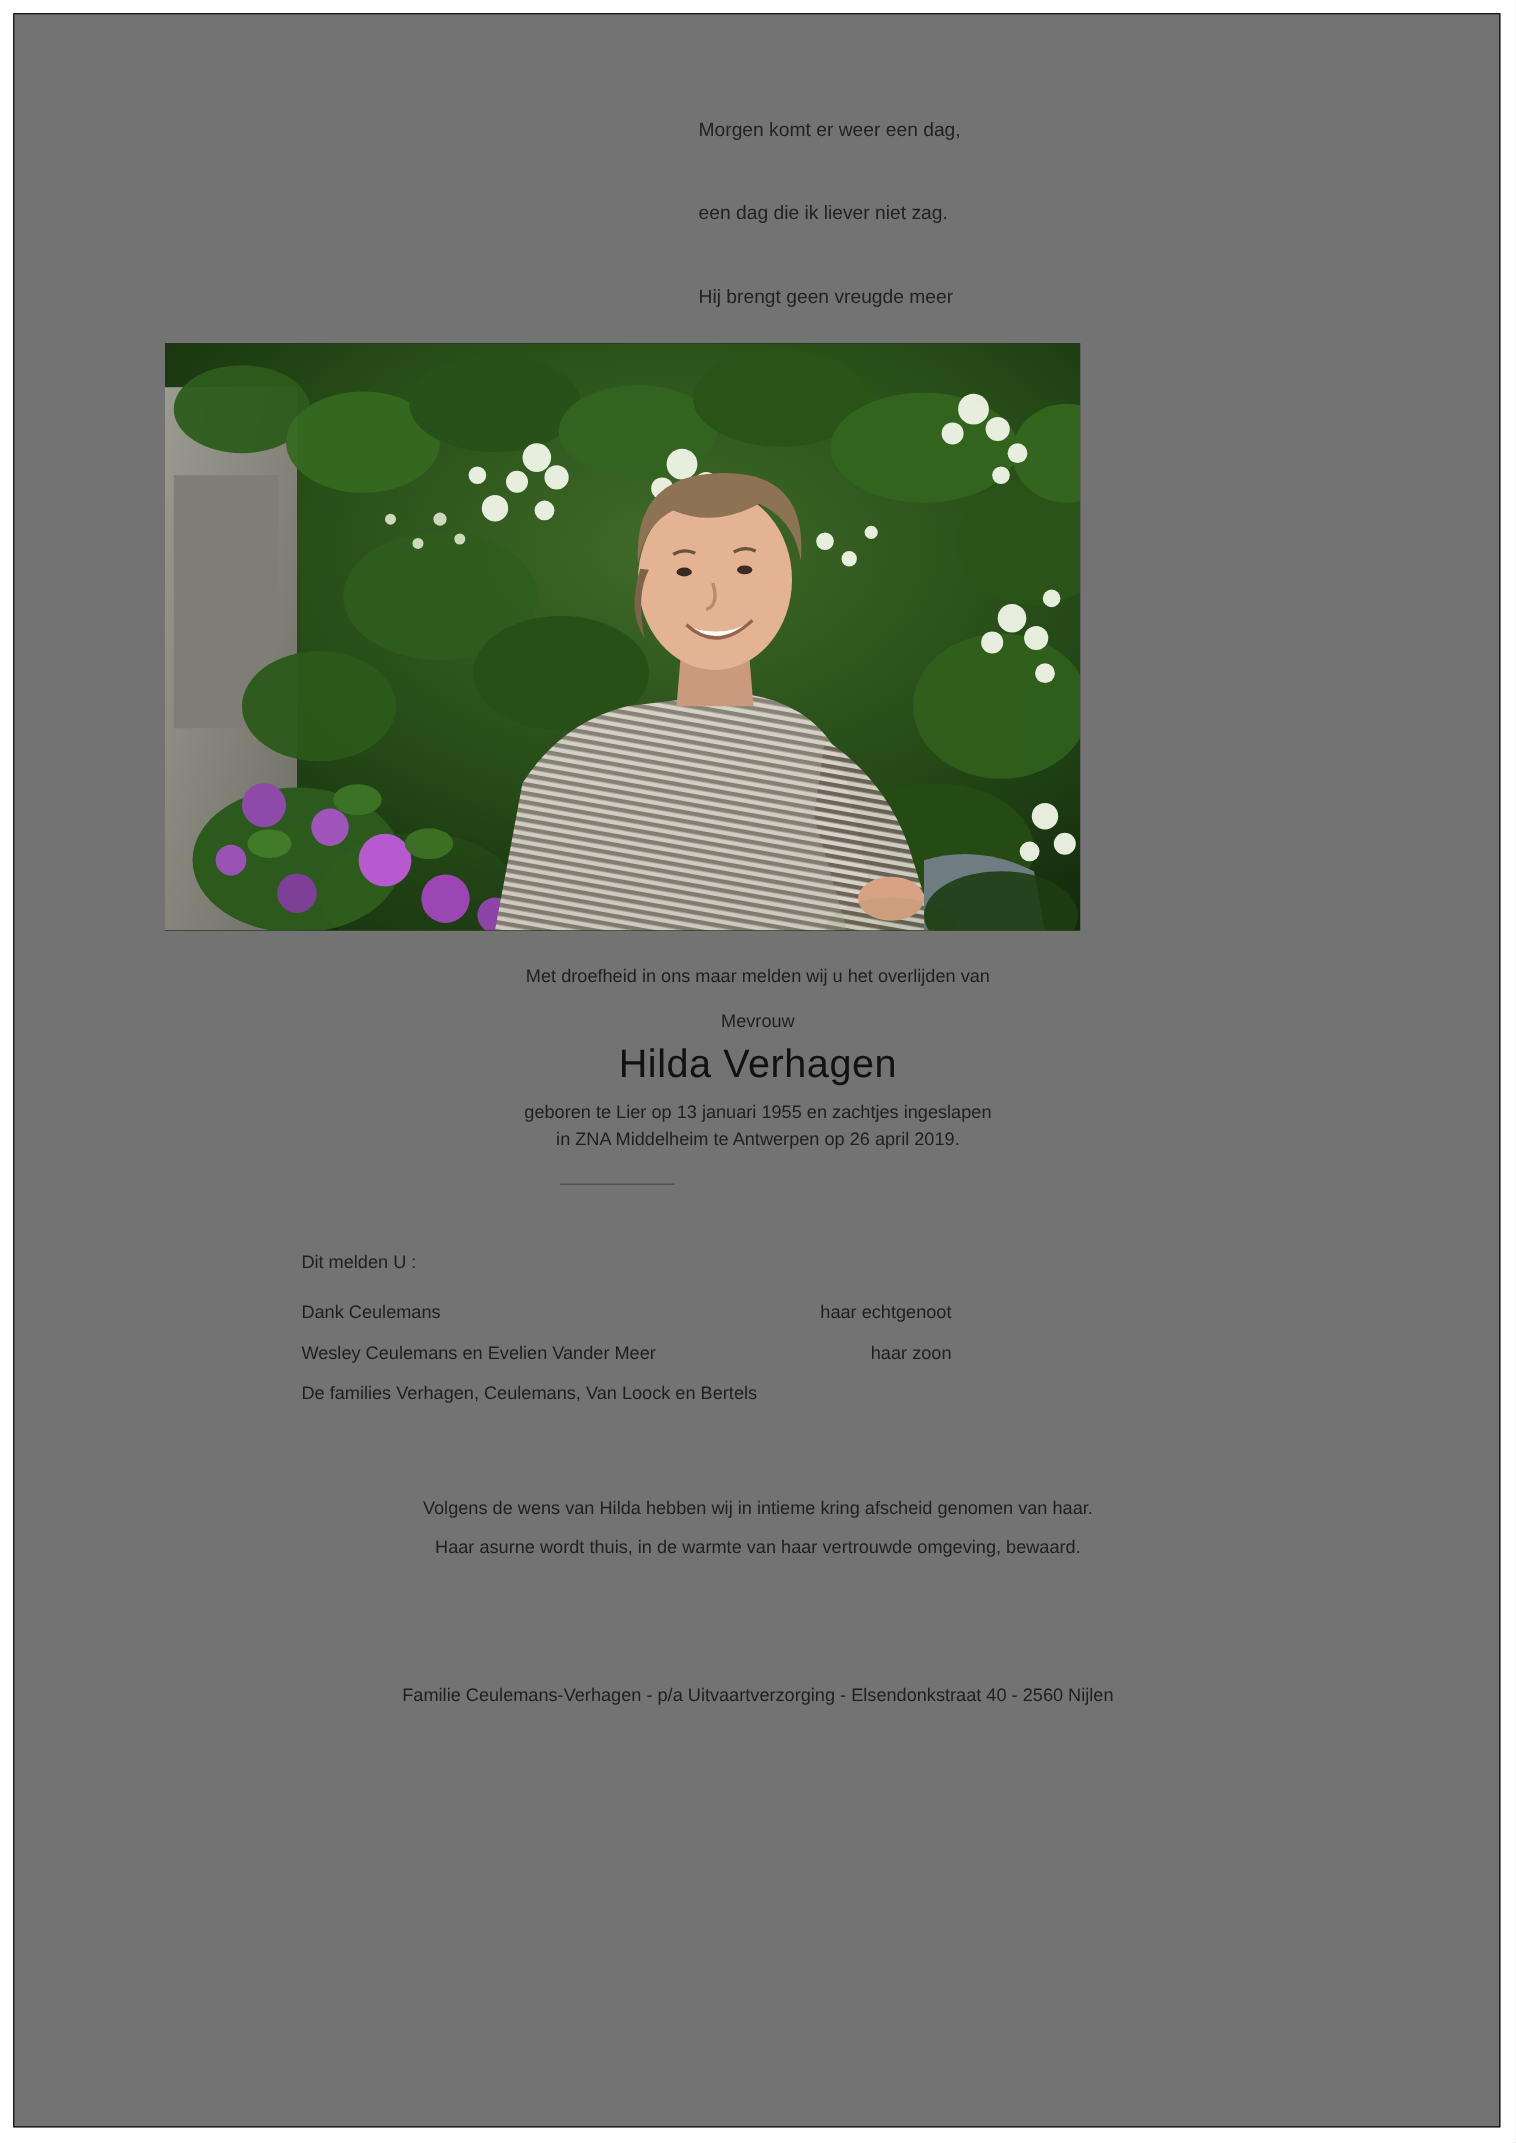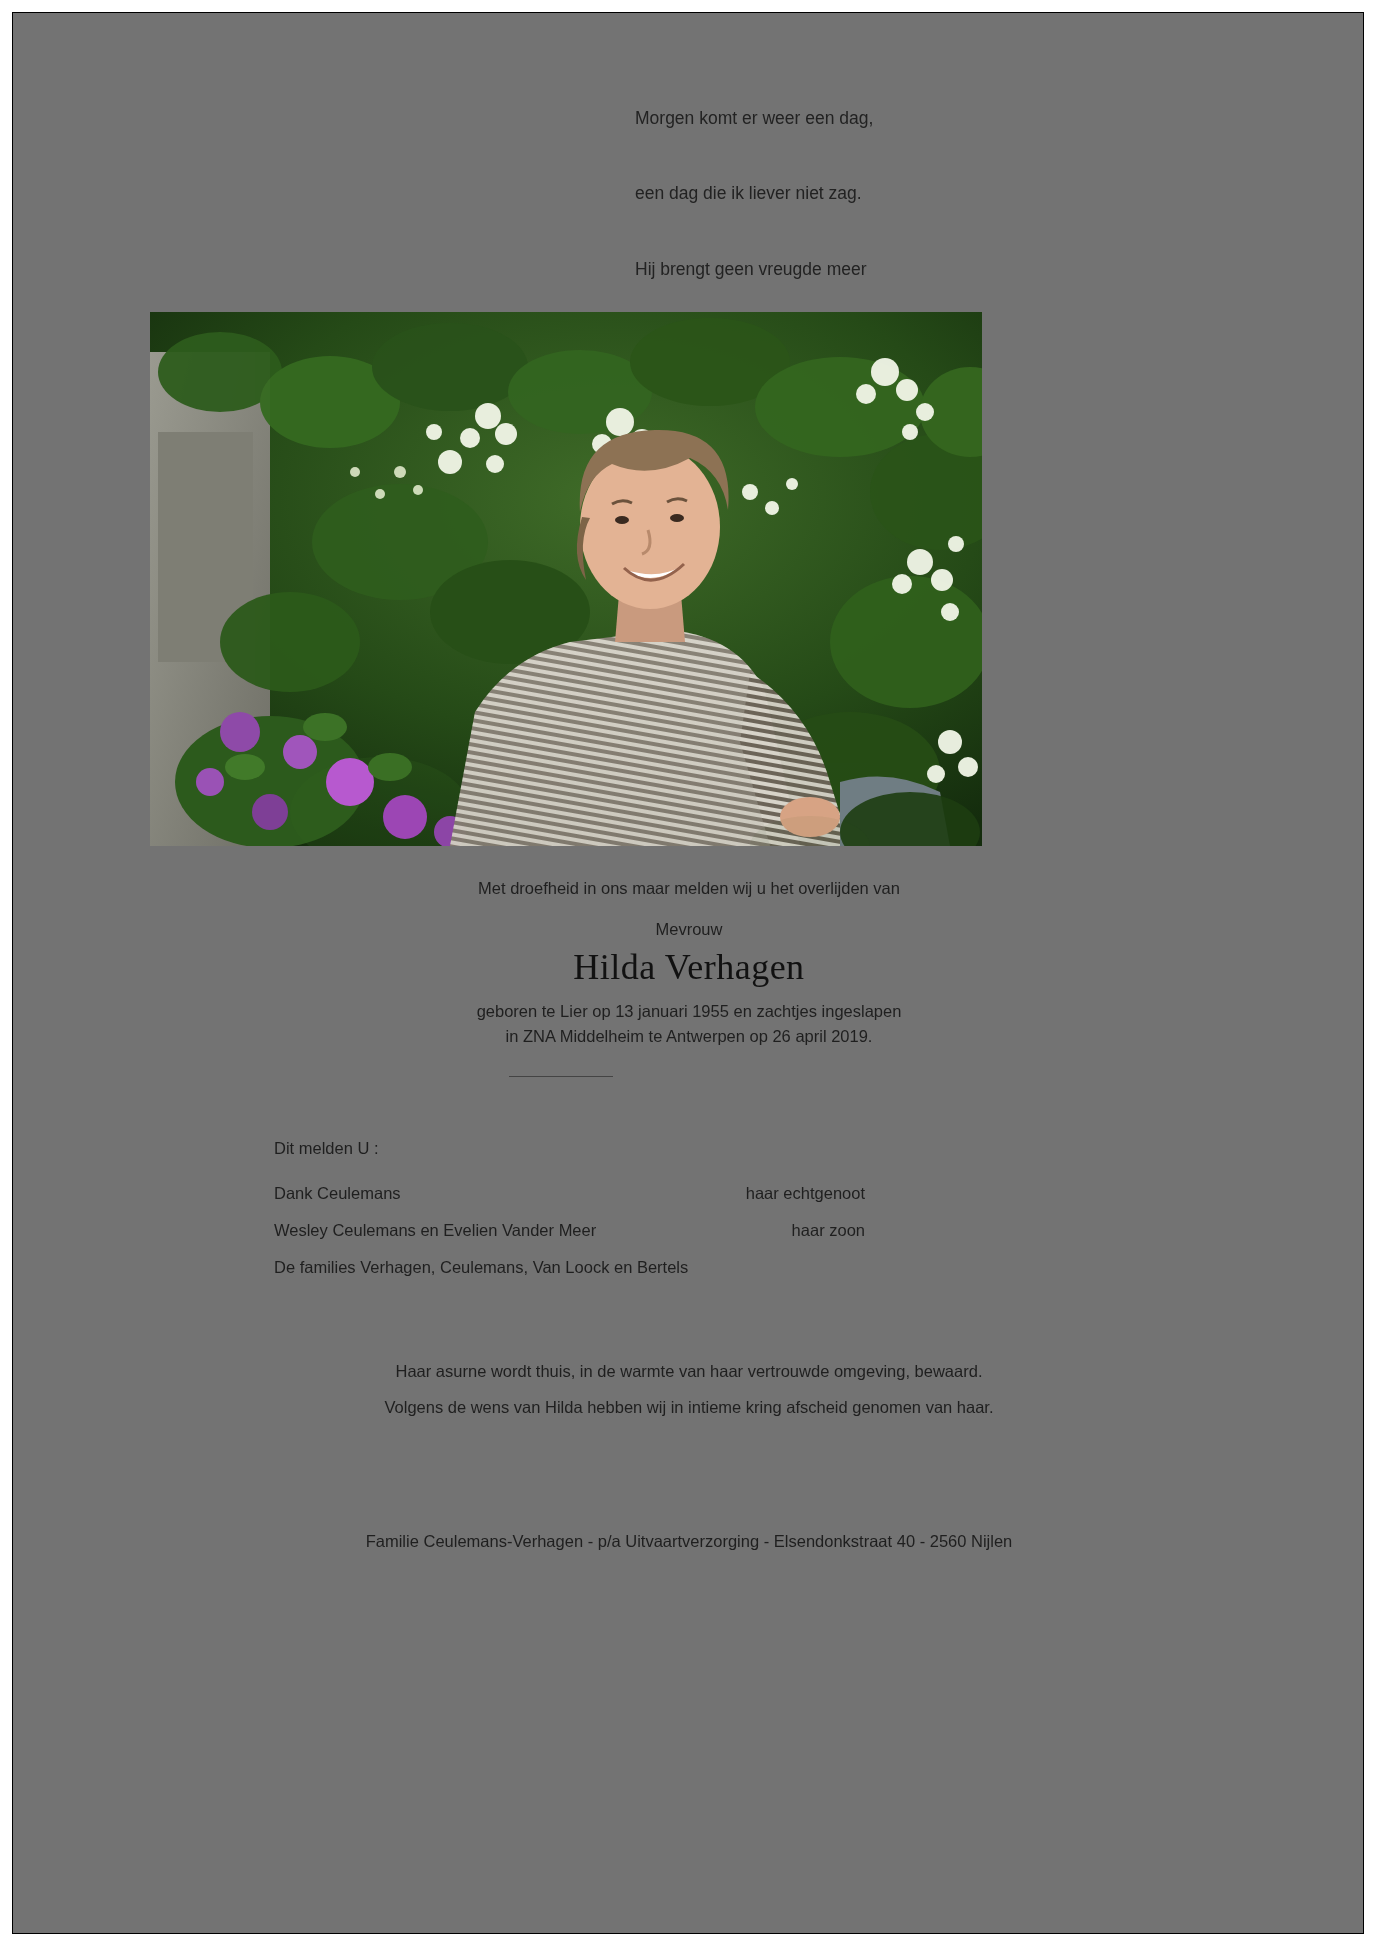--- a/index.html
+++ b/index.html
@@ -71,21 +71,20 @@
   }
   .name {
     position: absolute;
     left: 0;
     top: 933px;
     width: 1352px;
     text-align: center;
     font-size: 36px;
     letter-spacing: 0.5px;
     color: #111111;
-    font-family: Liberation Serif, serif;
   }
   .birth {
     position: absolute;
     left: 0;
     top: 986px;
     width: 1352px;
     text-align: center;
     font-size: 16.5px;
     line-height: 25px;
     color: #1f1f1f;
@@ -318,20 +317,20 @@
   <div class="rel-row r2">
     <span class="lhs">Wesley Ceulemans en Evelien Vander Meer</span>
     <span class="rhs">haar zoon</span>
   </div>
   <div class="rel-row r3">
     <span class="lhs">De families Verhagen, Ceulemans, Van Loock en Bertels</span>
     <span class="rhs"></span>
   </div>
 
   <div class="wens">
+    <div>Volgens de wens van Hilda hebben wij in intieme kring afscheid genomen van haar.</div>
     <div>Haar asurne wordt thuis, in de warmte van haar vertrouwde omgeving, bewaard.</div>
-    <div>Volgens de wens van Hilda hebben wij in intieme kring afscheid genomen van haar.</div>
   </div>
 
 
   <div class="footer">Familie Ceulemans-Verhagen  -  p/a Uitvaartverzorging  -  Elsendonkstraat 40  -  2560 Nijlen</div>
 
 </div>
 
 </body></html>

